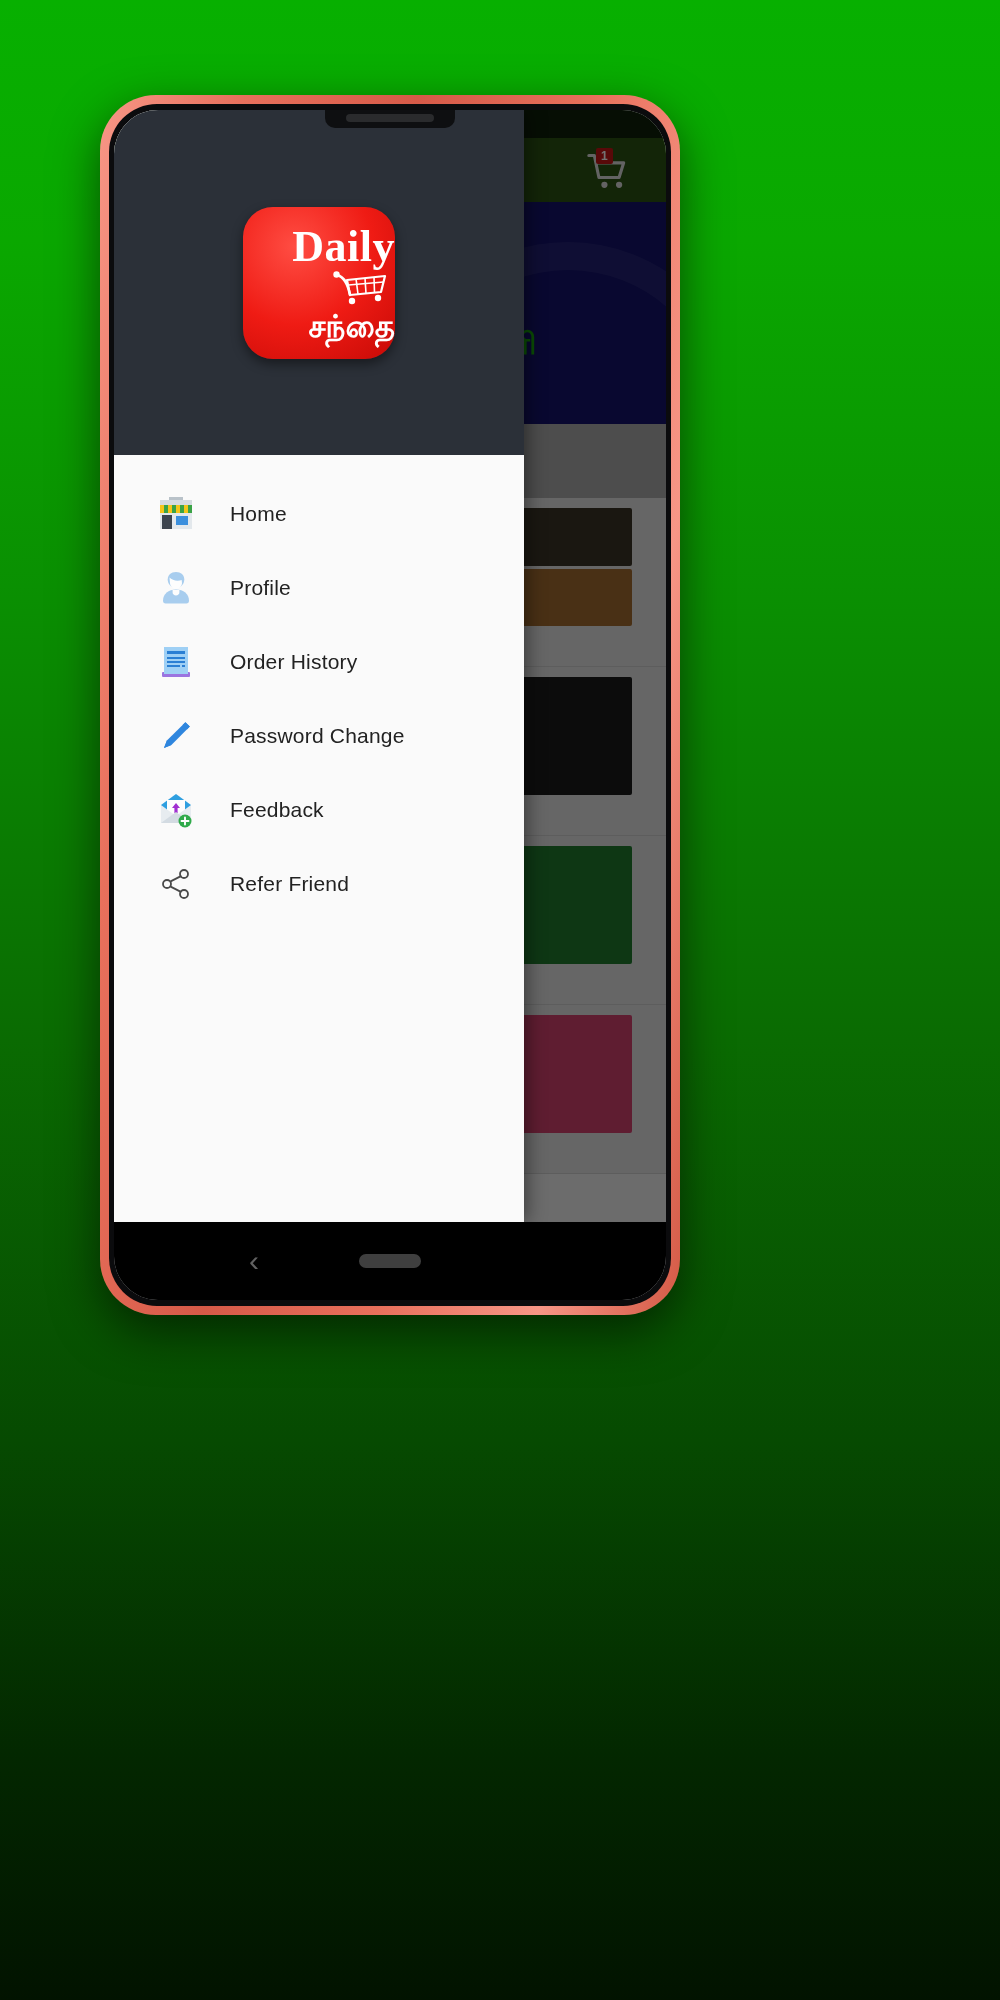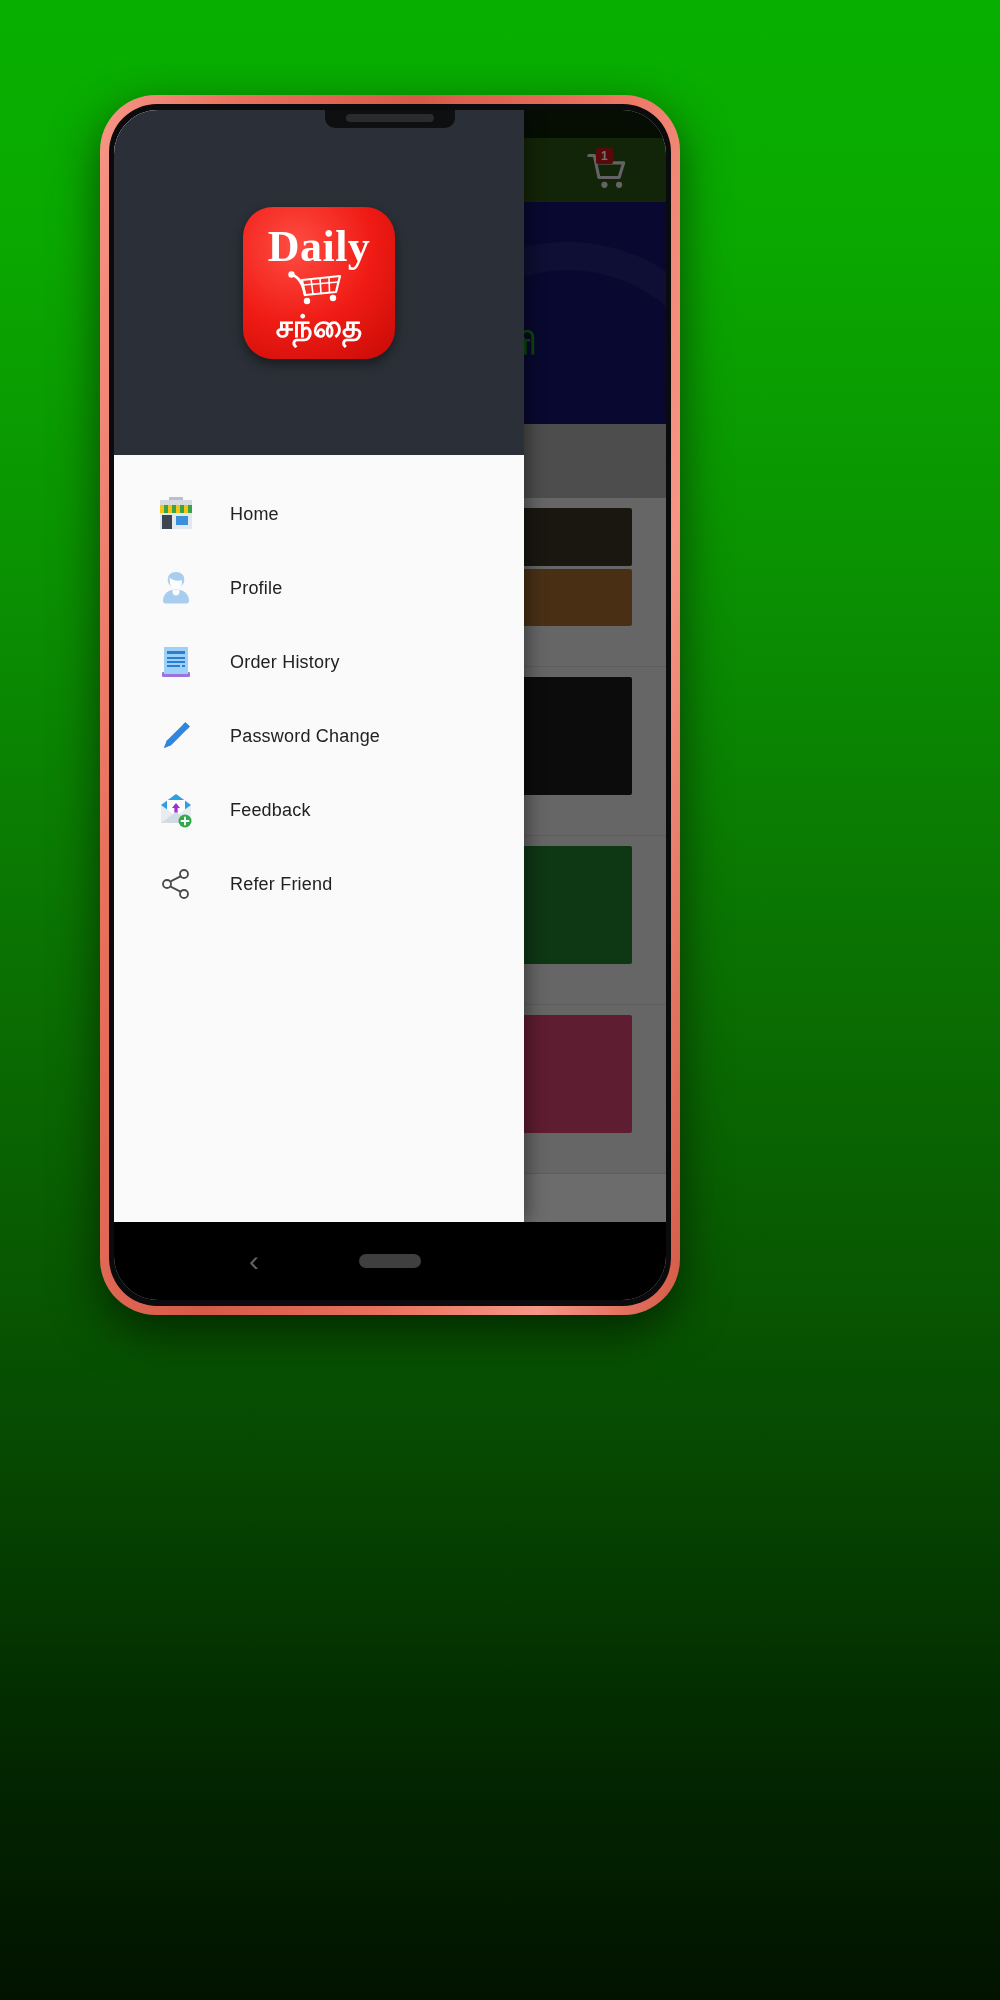--- a/index.html
+++ b/index.html
@@ -106,41 +106,41 @@
     box-shadow:3px 0 18px rgba(0,0,0,.45);
   }
   #drawer-header{
     height:345px; background:#2b3038; display:flex; flex-direction:column;
     align-items:center; justify-content:center; flex:none;
   }
   #app-logo{
     width:152px; height:152px; border-radius:30px;
     background:radial-gradient(circle at 34% 26%,#ff4d43 0%,#ef1b14 52%,#c70a06 100%);
     box-shadow:0 5px 12px rgba(0,0,0,.45);
-    display:flex; flex-direction:column; align-items:center; justify-content:center;
+    display:flex; flex-direction:column; align-items:flex-end; justify-content:center;
     color:#fff; padding-top:4px;
   }
   #logo-word{ font-family:"Liberation Serif", serif; font-weight:bold; font-size:44px; line-height:1; letter-spacing:.5px; }
   #logo-cart{ font-size:34px; line-height:1; margin:2px 0 0; }
   #logo-tamil{ font-size:31px; line-height:1.05; font-weight:bold; margin-top:1px; }
   #logout-button{
     margin-top:18px; background:#6e6e6e; color:#fff; border:0;
     font-size:25px; padding:11px 42px; font-family:"Liberation Sans", sans-serif;
     cursor:pointer;
   }
   #menu-list{ flex:1; padding-top:22px; overflow:hidden; }
   .menu-item{
     display:flex; align-items:center; height:74px; padding-left:34px; cursor:pointer;
   }
   .menu-icon{
     width:56px; height:46px; display:flex; align-items:center; justify-content:center;
     flex:none; margin-right:26px;
   }
   .menu-icon svg{ display:block; }
-  .menu-label{ font-size:18px; color:#222; letter-spacing:.2px; }
+  .menu-label{ font-size:21px; color:#222; letter-spacing:.2px; }
 </style>
 </head>
 <body>
 
 <div id="phone-frame">
 
   <div class="side-btn" id="btn-volume-up"></div>
   <div class="side-btn" id="btn-volume-down"></div>
   <div class="side-btn" id="btn-power"></div>
   <div class="side-btn" id="btn-side-right"></div>

